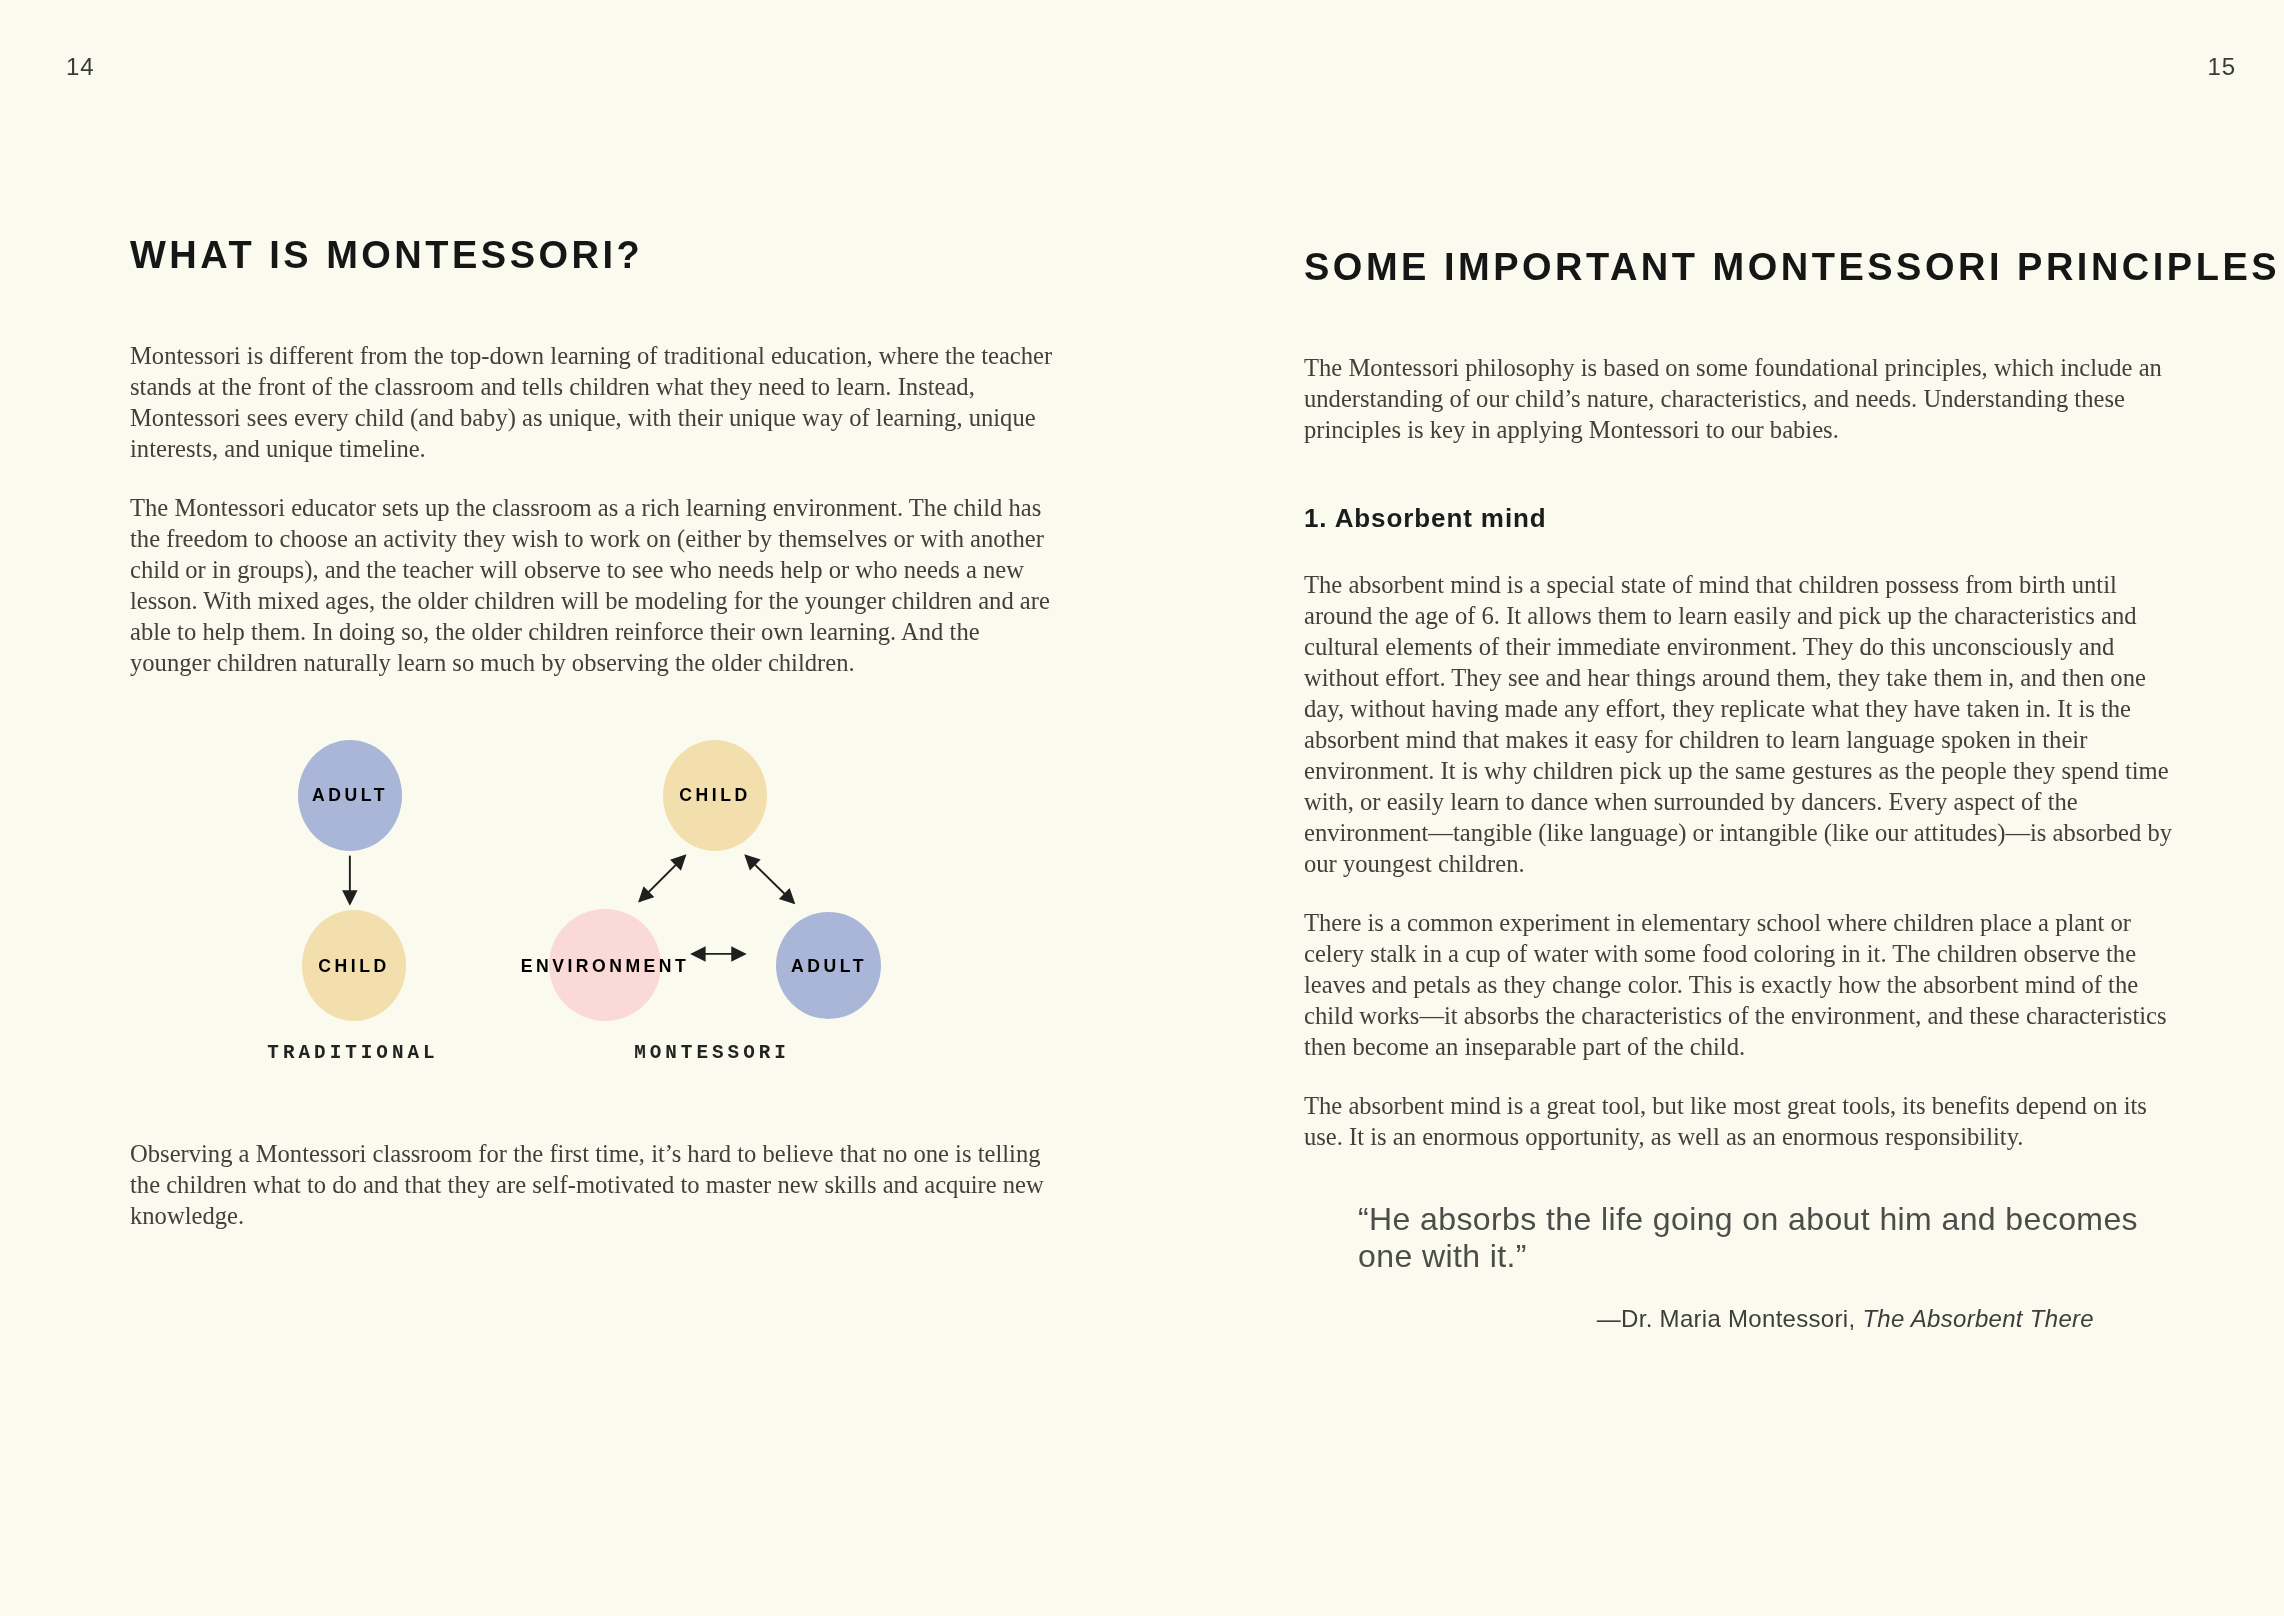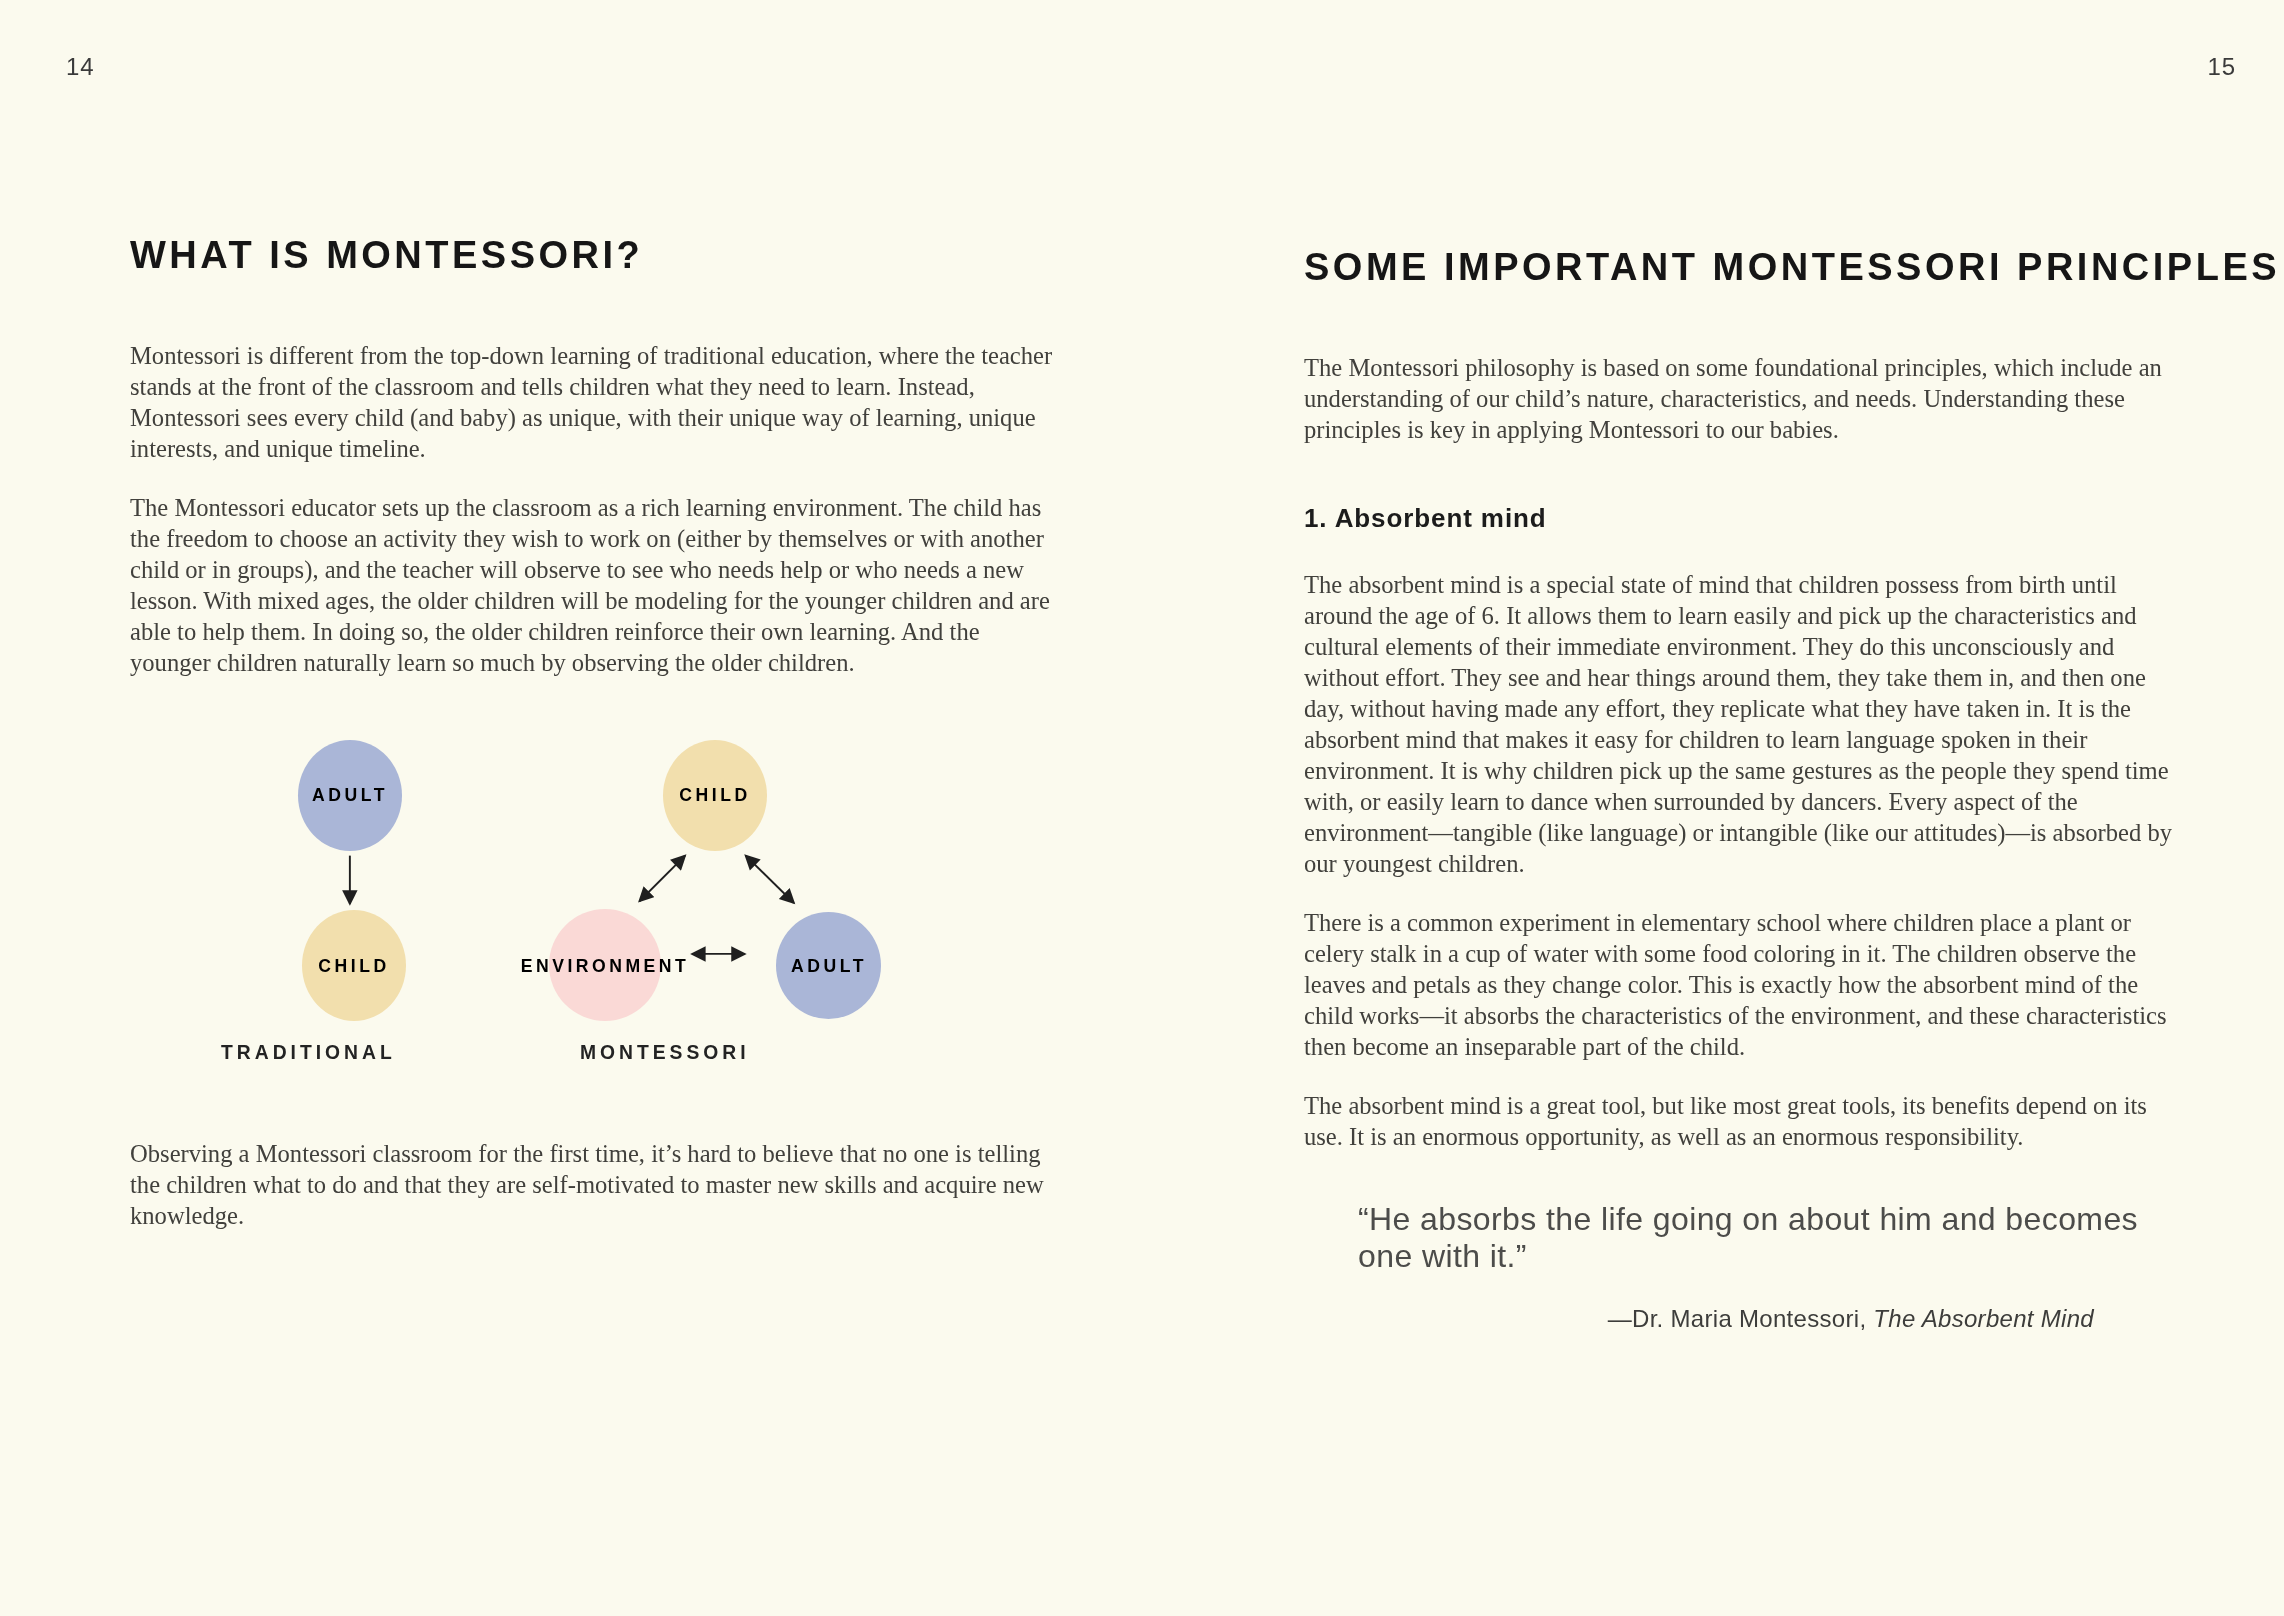--- a/index.html
+++ b/index.html
@@ -47,22 +47,22 @@
   .circle{
     position:absolute;border-radius:50%;
   }
   .circle-label{
     position:absolute;width:264px;text-align:center;
     font-family:"Liberation Sans","DejaVu Sans",sans-serif;
     font-size:17.6px;font-weight:bold;letter-spacing:3.5px;
     color:#000000;white-space:nowrap;
   }
   .group-label{
-    position:absolute;width:264px;
-    font-family:Liberation Sans, sans-serif;
+    position:absolute;width:264px;text-align:center;
+    font-family:Liberation Mono, monospace;
     font-size:19.3px;font-weight:600;letter-spacing:4px;
     color:#232323;white-space:nowrap;
   }
   .arrows{position:absolute;left:0;top:0;pointer-events:none;}
   
   .quote{
     font-family:"Liberation Sans","DejaVu Sans",sans-serif;
     font-weight:300;font-size:32px;letter-spacing:0.4px;
     color:#4c4c4a;margin:49px 0 0 54px;
   }
@@ -131,19 +131,19 @@
       <p class="body">The Montessori philosophy is based on some foundational principles, which include an understanding of our child’s nature, characteristics, and needs. Understanding these principles is key in applying Montessori to our babies.</p>
 
       <h2 class="sub">1. Absorbent mind</h2>
 
       <p class="body">The absorbent mind is a special state of mind that children possess from birth until around the age of 6. It allows them to learn easily and pick up the characteristics and cultural elements of their immediate environment. They do this unconsciously and without effort. They see and hear things around them, they take them in, and then one day, without having made any effort, they replicate what they have taken in. It is the absorbent mind that makes it easy for children to learn language spoken in their environment. It is why children pick up the same gestures as the people they spend time with, or easily learn to dance when surrounded by dancers. Every aspect of the environment—tangible (like language) or intangible (like our attitudes)—is absorbed by our youngest children.</p>
       <p class="body">There is a common experiment in elementary school where children place a plant or celery stalk in a cup of water with some food coloring in it. The children observe the leaves and petals as they change color. This is exactly how the absorbent mind of the child works—it absorbs the characteristics of the environment, and these characteristics then become an inseparable part of the child.</p>
       <p class="body">The absorbent mind is a great tool, but like most great tools, its benefits depend on its use. It is an enormous opportunity, as well as an enormous responsibility.</p>
 
       <div class="quote">“He absorbs the life going on about him and becomes one with it.”</div>
       <div class="attribution">
-        <span>—Dr. Maria Montessori, </span><em>The Absorbent Mind</em>
+        <span>—Dr. Maria Montessori, </span><em>The Absorbent There</em>
       </div>
     </div>
   </div>
 
 </div>
 
 
 </body></html>

